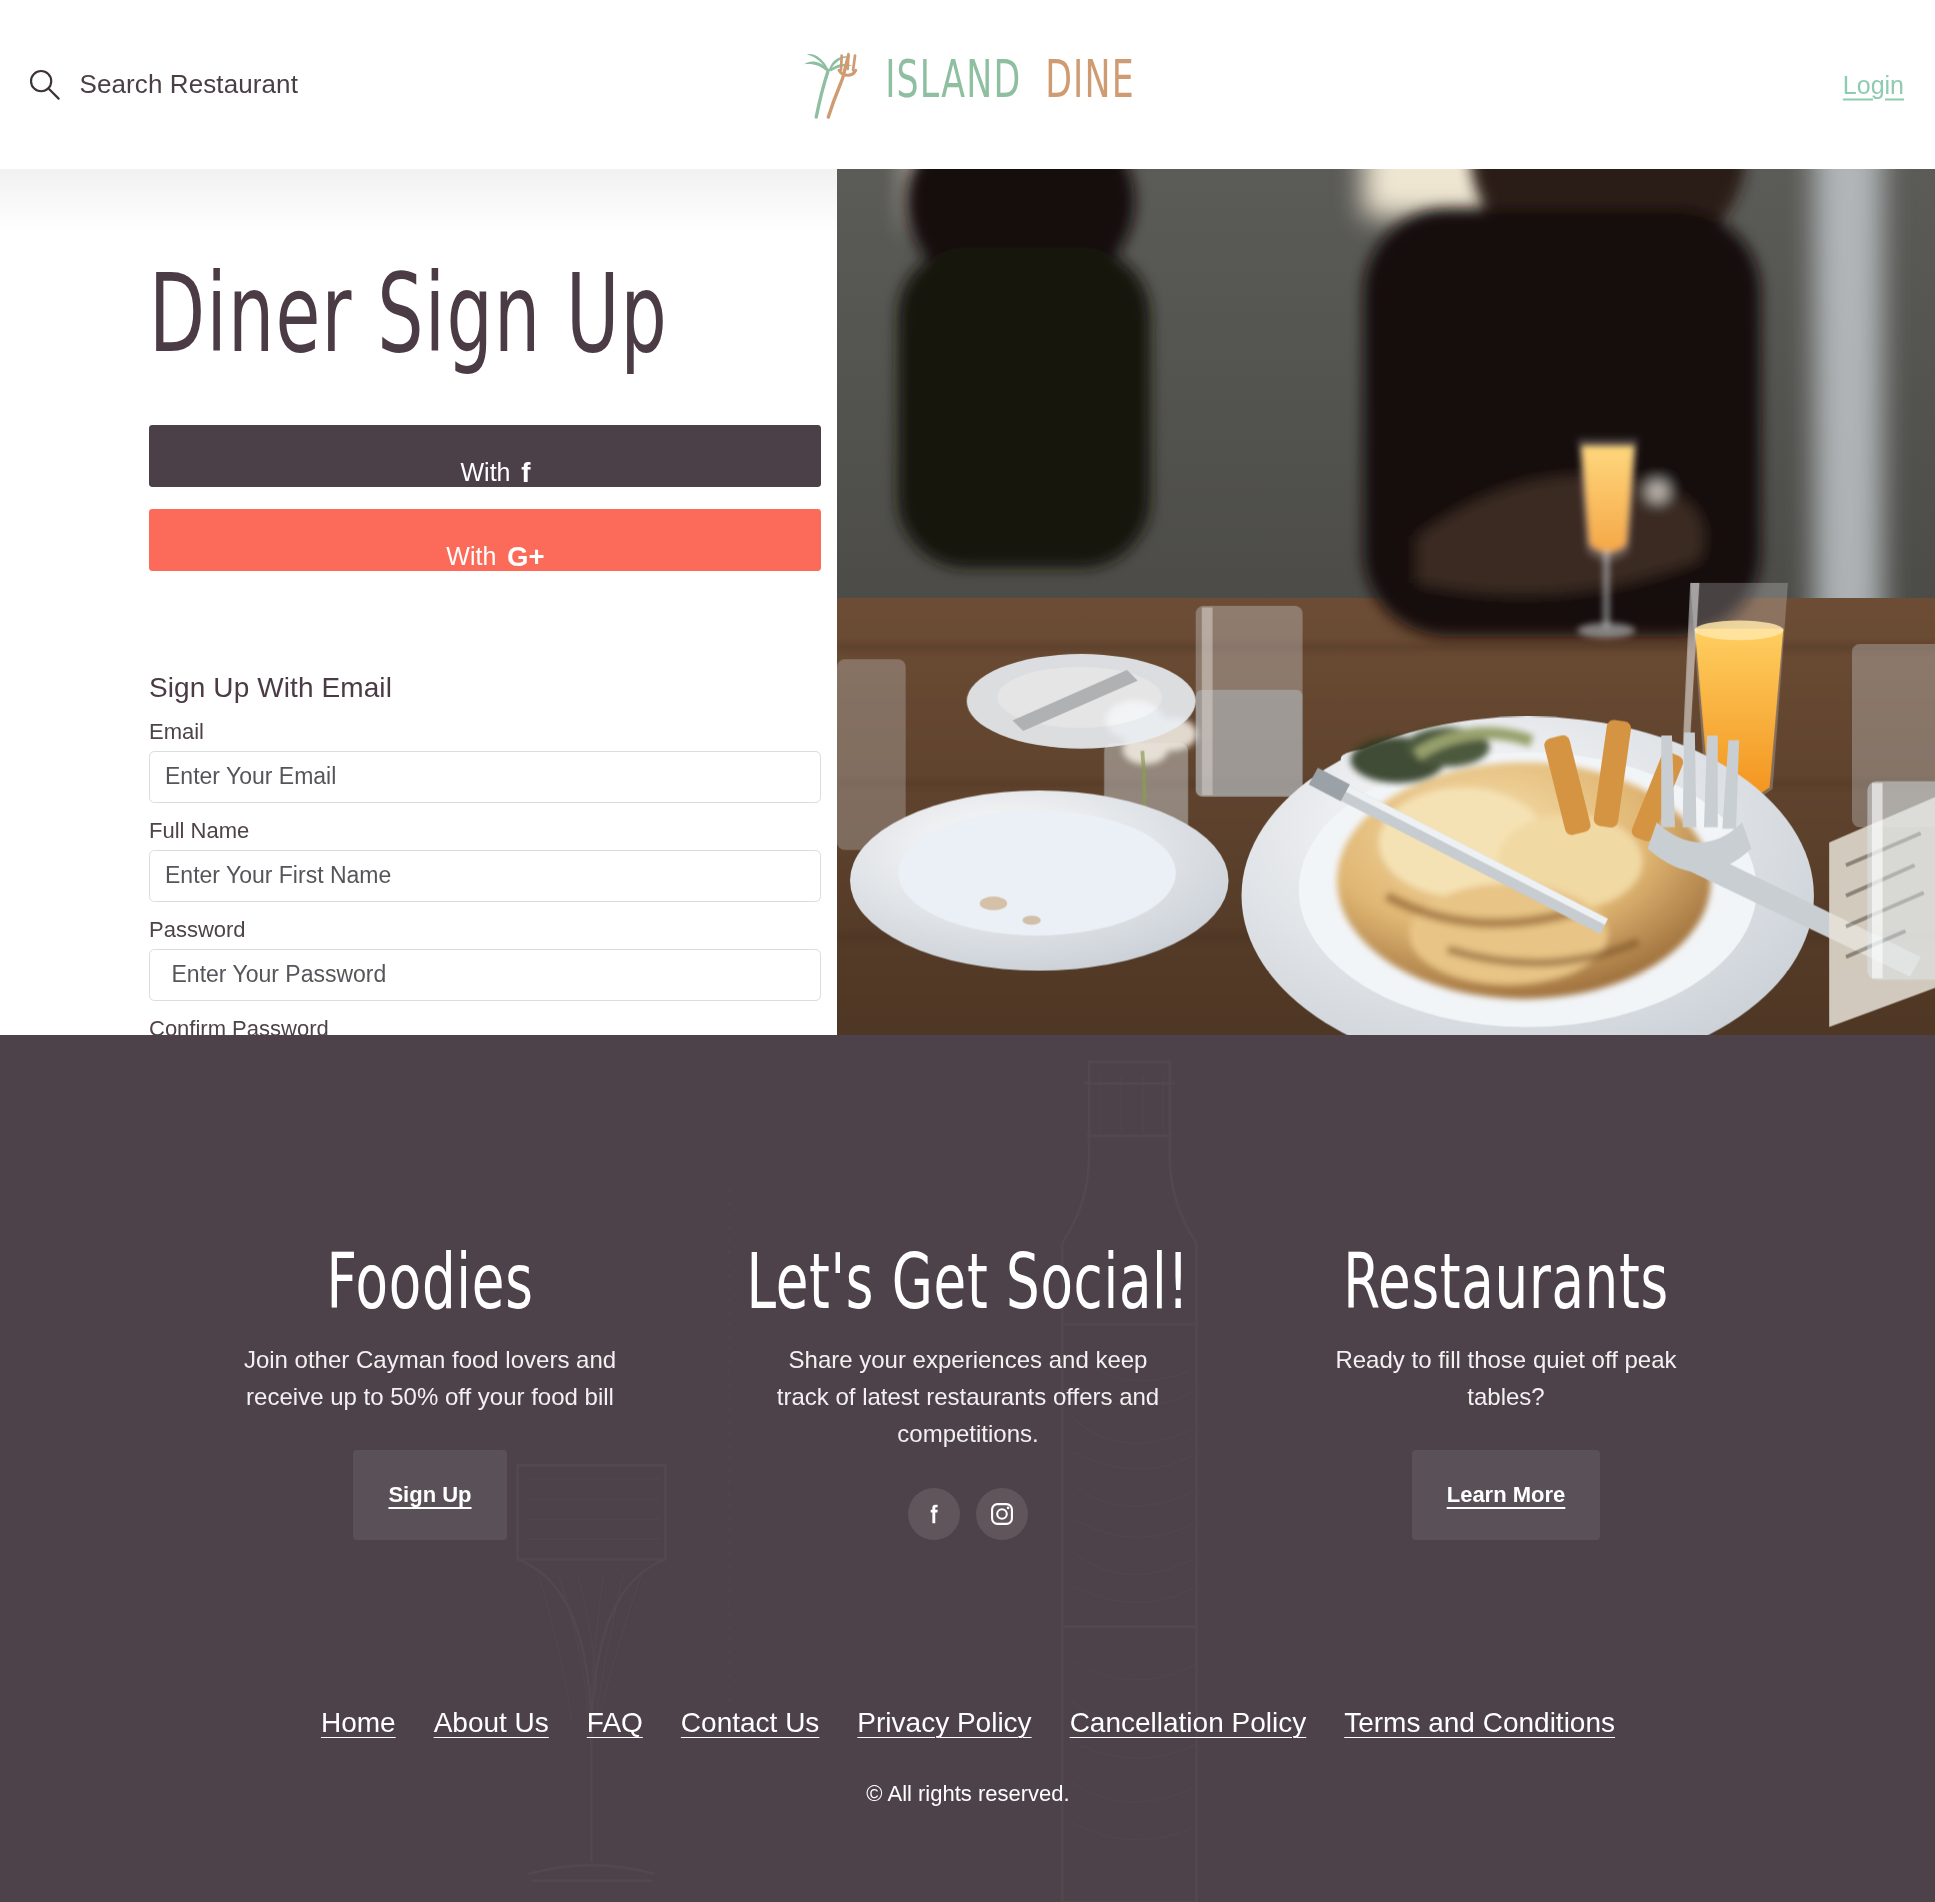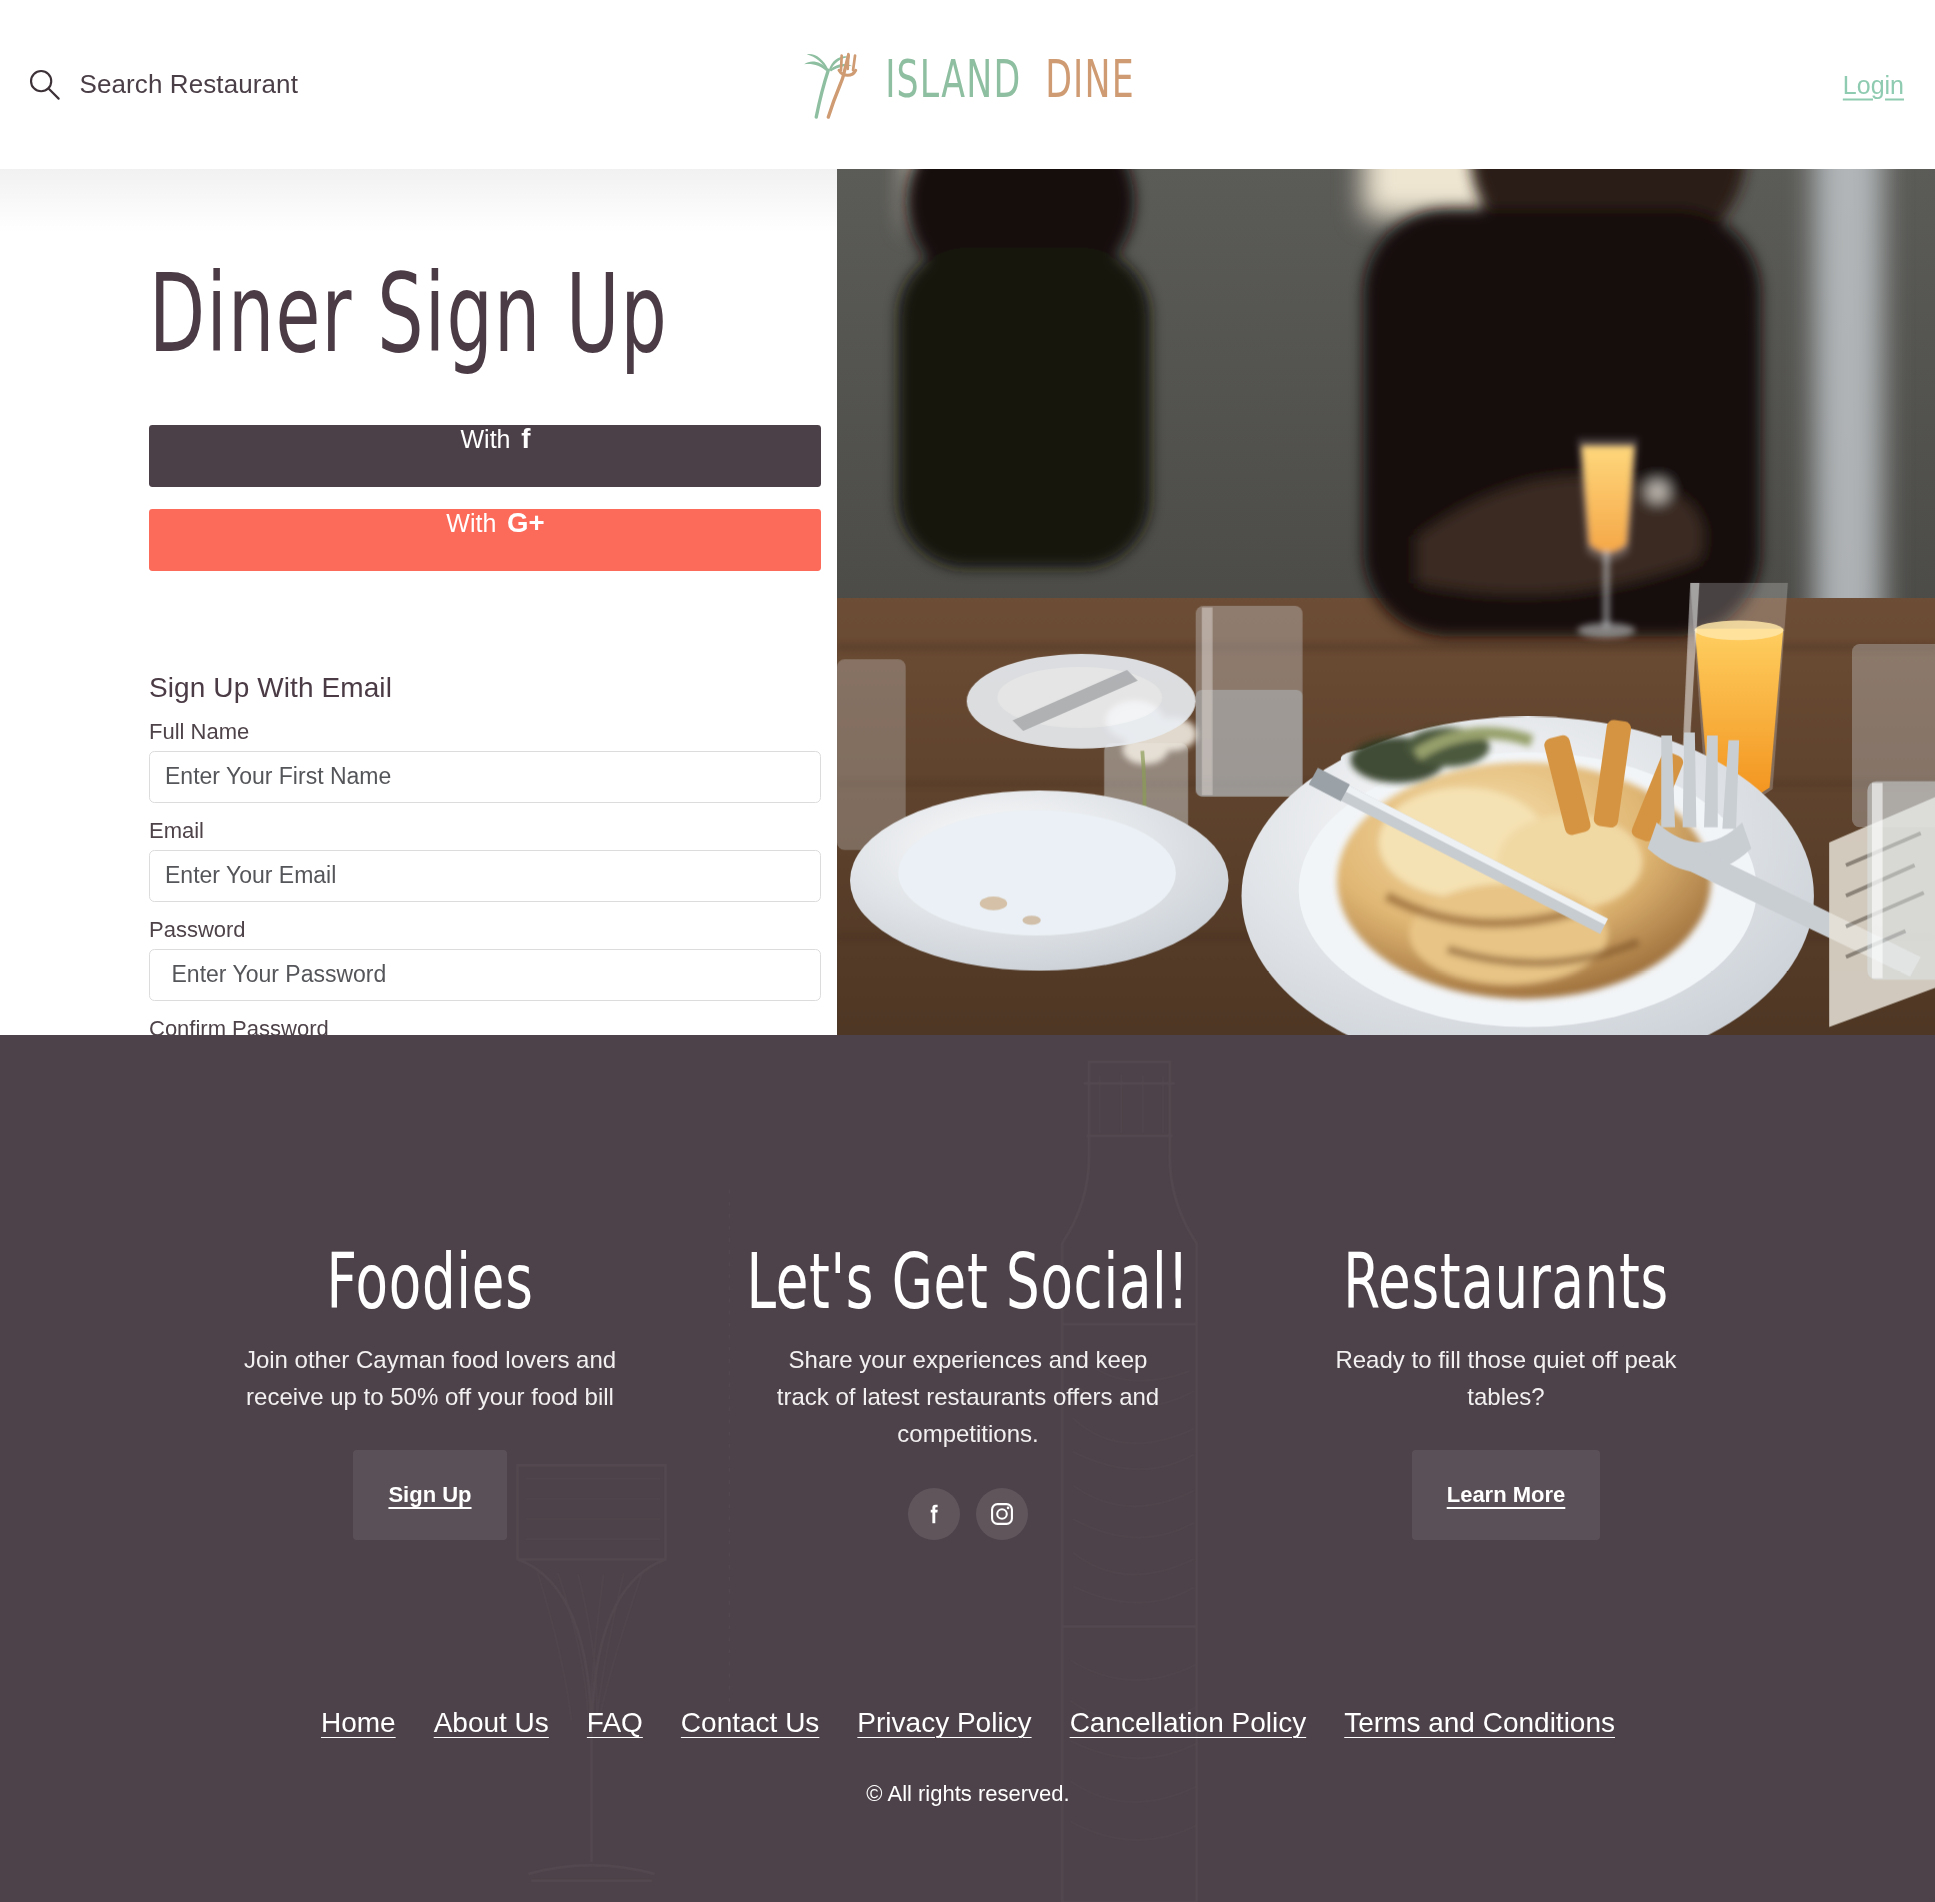--- a/index.html
+++ b/index.html
@@ -101,21 +101,21 @@
     white-space: nowrap;
   }
 
   .social-btns { margin-top: 108px; width: 672px; }
   .sbtn {
     width: 672px;
     height: 62px;
     border: none;
     border-radius: 3.4px;
     display: flex;
-    align-items: flex-start;
+    align-items: flex-end;
     justify-content: center;
     gap: 10.8px;
     color: #fff;
     font-size: 25px;
     cursor: pointer;
     font-family: "Liberation Sans", sans-serif;
     padding-left: 21px;
   }
   .sbtn-fb { background: #4c4048; }
   .sbtn-gp { background: #fc6a5a; margin-top: 21.5px; }
@@ -304,27 +304,27 @@
         </button>
         <button class="sbtn sbtn-gp">
           <span>With</span>
           <span class="glyph">G+</span>
         </button>
       </div>
 
       <div class="email-head">Sign Up With Email</div>
 
       <div class="field">
+        <label class="field-label">Email</label>
+        <input class="field-input" type="text" placeholder="Enter Your Email" style="">
+      </div>
+
+      <div class="field">
         <label class="field-label">Full Name</label>
         <input class="field-input" type="text" placeholder="Enter Your First Name" style="">
-      </div>
-
-      <div class="field">
-        <label class="field-label">Email</label>
-        <input class="field-input" type="text" placeholder="Enter Your Email" style="">
       </div>
 
       <div class="field">
         <label class="field-label">Password</label>
         <input class="field-input indent" type="text" placeholder="Enter Your Password" style="">
       </div>
 
       <div class="field">
         <label class="field-label">Confirm Password</label>
 

